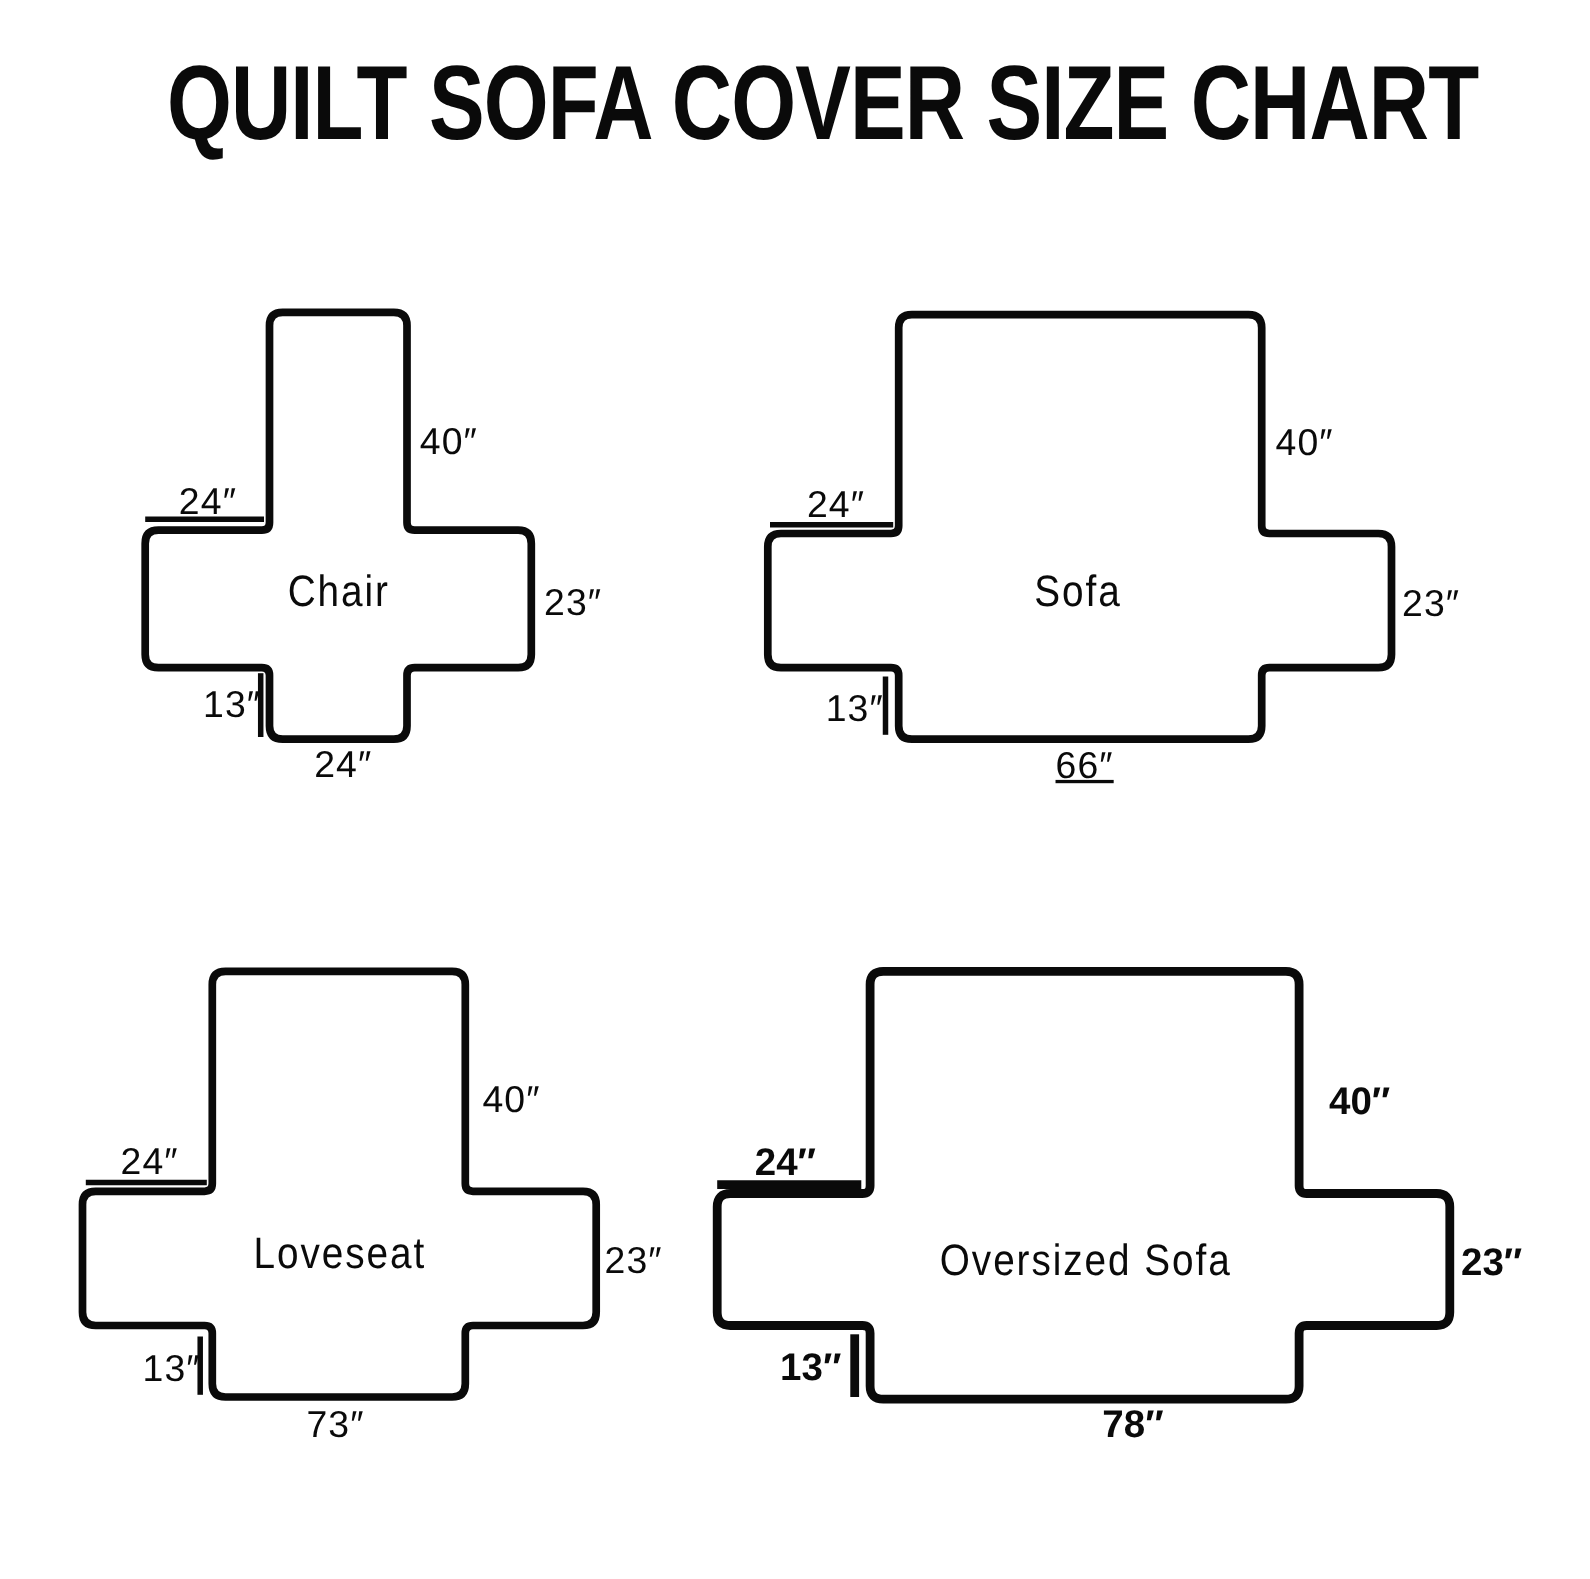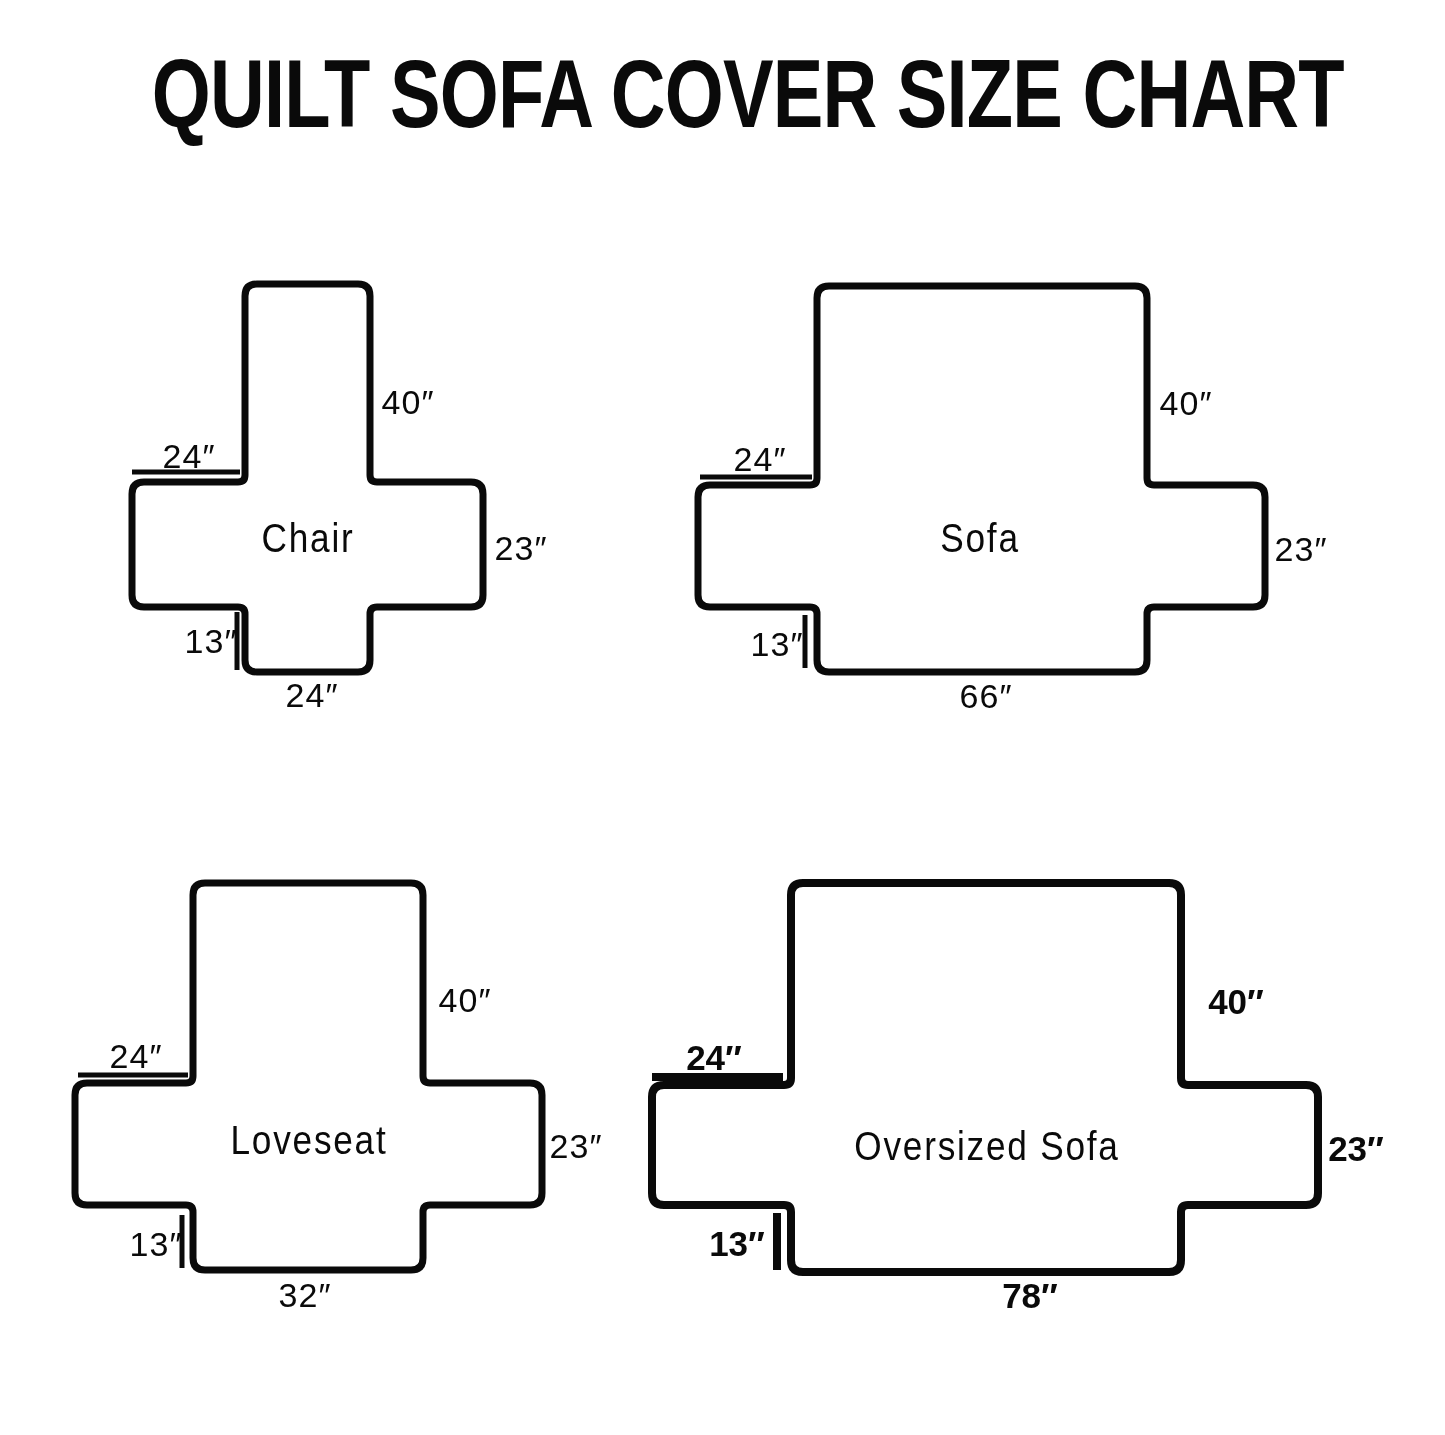--- a/index.html
+++ b/index.html
@@ -99,30 +99,30 @@
     <div class="lbl" style="left:211px; top:641px;">13″</div>
     <div class="lbl" style="left:312px; top:695px;">24″</div>
   </div>
 
   <div>
     <div class="lbl name" style="left:980px; top:538px;">Sofa</div>
     <div class="lbl" style="left:760px; top:459px;">24″</div>
     <div class="lbl" style="left:1186px; top:403px;">40″</div>
     <div class="lbl" style="left:1301px; top:549px;">23″</div>
     <div class="lbl" style="left:777px; top:644px;">13″</div>
-    <div class="lbl" style="left:986px; top:696px;">66″</div>
+    <div class="lbl" style="left:986px; top:696px;text-decoration:underline;">66″</div>
   </div>
 
   <div>
     <div class="lbl name" style="left:309px; top:1140px;">Loveseat</div>
     <div class="lbl" style="left:136px; top:1056px;">24″</div>
     <div class="lbl" style="left:465px; top:1000px;">40″</div>
     <div class="lbl" style="left:576px; top:1146px;">23″</div>
     <div class="lbl" style="left:156px; top:1244px;">13″</div>
-    <div class="lbl" style="left:305px; top:1295px;">32″</div>
+    <div class="lbl" style="left:305px; top:1295px;">73″</div>
   </div>
 
   <div>
     <div class="lbl name" style="left:987px; top:1146px;">Oversized Sofa</div>
     <div class="lbl heavy" style="left:714px; top:1057px;">24″</div>
     <div class="lbl heavy" style="left:1236px; top:1001px;">40″</div>
     <div class="lbl heavy" style="left:1356px; top:1148px;">23″</div>
     <div class="lbl heavy" style="left:737px; top:1243px;">13″</div>
     <div class="lbl heavy" style="left:1030px; top:1295px;">78″</div>
   </div>

